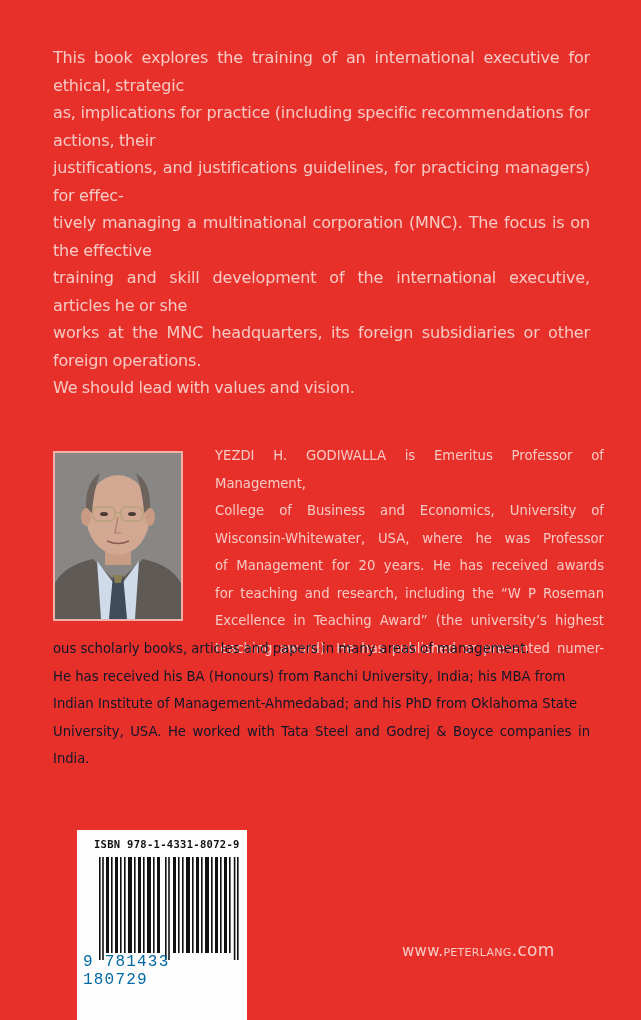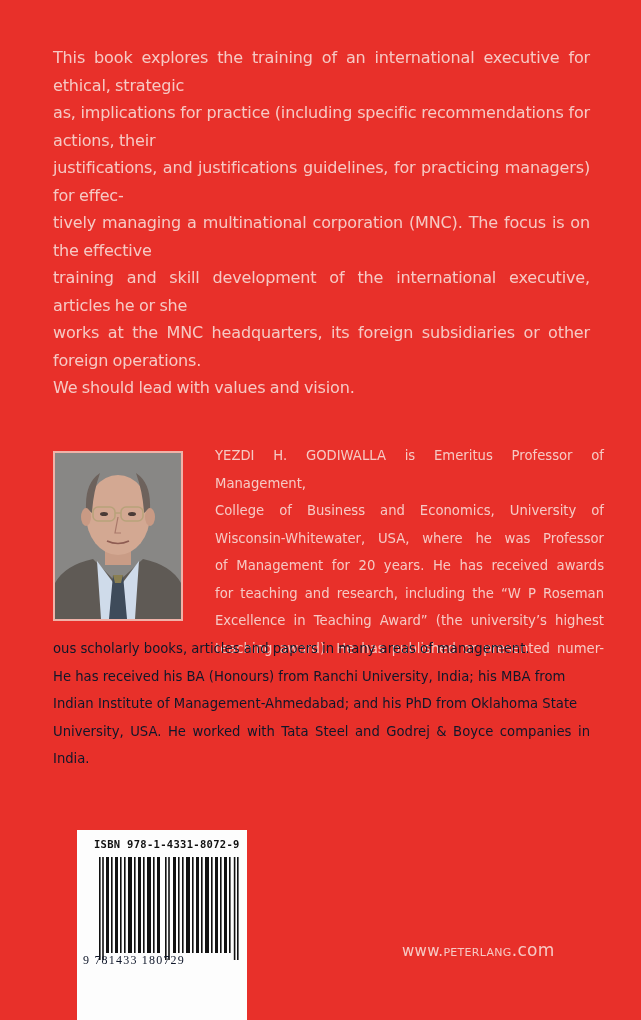--- a/index.html
+++ b/index.html
@@ -37,21 +37,21 @@
     margin-left:24px;
   }
   .isbn-label {
     position:absolute; left:17px; top:8px; width:150px;
     font-family:"DejaVu Sans Mono", monospace; font-size:10.5px; font-weight:bold;
     color:#111; letter-spacing:0.3px;
   }
   .bars { position:absolute; left:22px; top:27px; width:140px; height:103px; }
   .ean-digits {
     position:absolute; left:6px; top:123px; width:160px;
-    font-family:Liberation Serif, serif; font-size:12px; color:#0f172a;
+    font-family:Liberation Mono, monospace; font-size:16px; color:#0369a1;
     letter-spacing:1.2px;
   }
   .publisher {
     position:absolute; left:402px; top:940px;
     color:#f6c9c4; font-size:15px; letter-spacing:0.3px;
   }
   .publisher .brand { font-weight:normal; font-size:11px; }
   .publisher .small { font-size:17px; }
 </style>
 </head>

